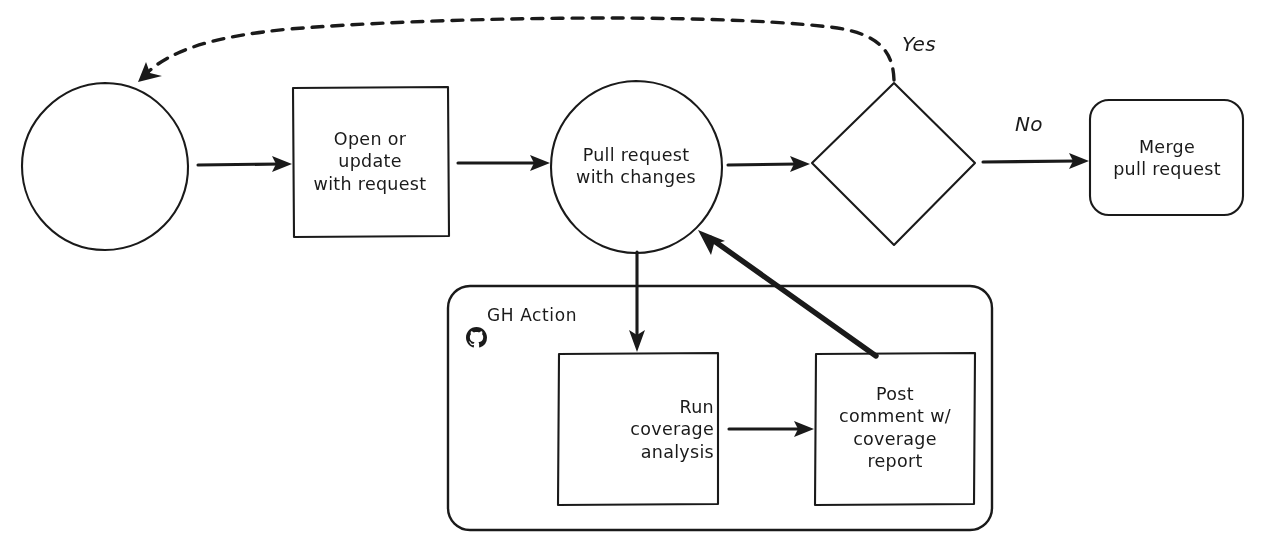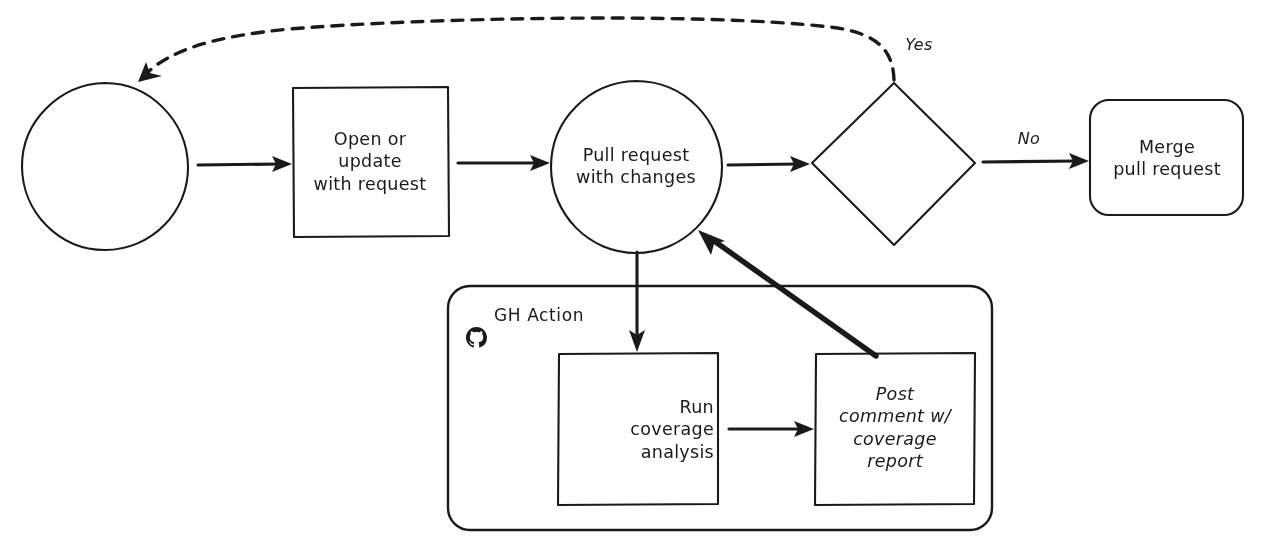--- a/index.html
+++ b/index.html
@@ -74,31 +74,30 @@
     line-height: 1.28;
     white-space: pre-line;
     user-select: none;
   }
   .node-label {
     font-size: 17.5px;
     letter-spacing: 0.3px;
     transform: translate(-50%, -50%);
   }
   .edge-label {
-    font-size: 16px;
+    font-size: 20px;
     font-style: italic;
     letter-spacing: 0.4px;
     transform: translate(-50%, -50%);
   }
   .group-label {
     font-size: 17px;
     letter-spacing: 0.6px;
     display: flex;
     align-items: center;
-    gap: 7px;
   }
   .gh-icon {
     display: inline-block;
     width: 21px;
     height: 21px;
     flex: 0 0 21px;
   }
   .gh-icon svg { display: block; }
 </style>
 </head>
@@ -186,26 +185,26 @@
 with changes</div>
 
 
   <div class="node-label" style="left:1167px; top:158px; width:150px;">Merge
 pull request</div>
 
   <div class="node-label" style="left:638px; top:430px; width:152px;text-align:right;">Run
 coverage
 analysis</div>
 
-  <div class="node-label" style="left:895px; top:428px; width:156px;font-style:italic;">Post
+  <div class="node-label" style="left:895px; top:428px; width:156px;">Post
 comment w/
 coverage
 report</div>
 
-  <div class="edge-label" style="left:1029px; top:139px; width:60px;">No</div>
+  <div class="edge-label" style="left:1029px; top:125px; width:60px;">No</div>
 
   <div class="edge-label" style="left:919px; top:45px; width:60px;">Yes</div>
 
   <div class="group-label" style="left:466px; top:305px;">
     <span class="gh-icon">
       <svg viewBox="0 0 16 16" width="21" height="21" aria-hidden="true">
         <path fill="#1a1a1a" d="M8 0C3.58 0 0 3.58 0 8c0 3.54 2.29 6.53 5.47 7.59.4.07.55-.17.55-.38
           0-.19-.01-.82-.01-1.49-2.01.37-2.53-.49-2.69-.94-.09-.23-.48-.94-.82-1.13-.28-.15-.68-.52-.01-.53.63-.01
           1.08.58 1.23.82.72 1.21 1.87.87 2.33.66.07-.52.28-.87.51-1.07-1.78-.2-3.64-.89-3.64-3.95
           0-.87.31-1.59.82-2.15-.08-.2-.36-1.02.08-2.12 0 0 .67-.21 2.2.82.64-.18 1.32-.27 2-.27.68 0

